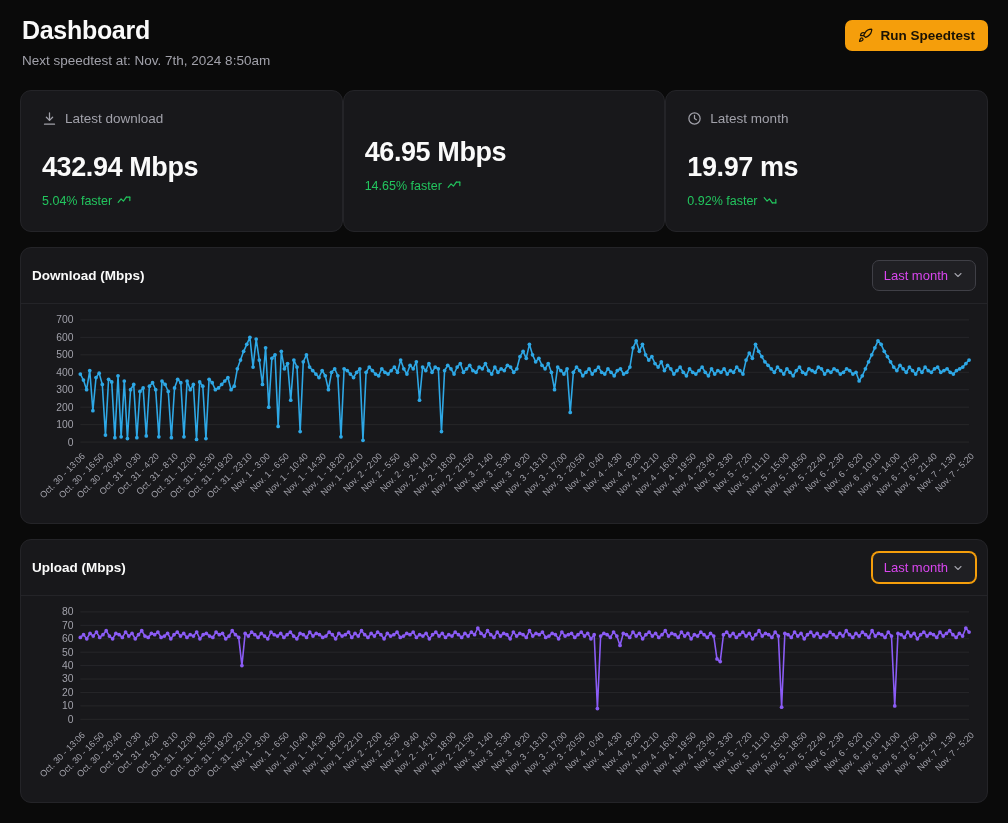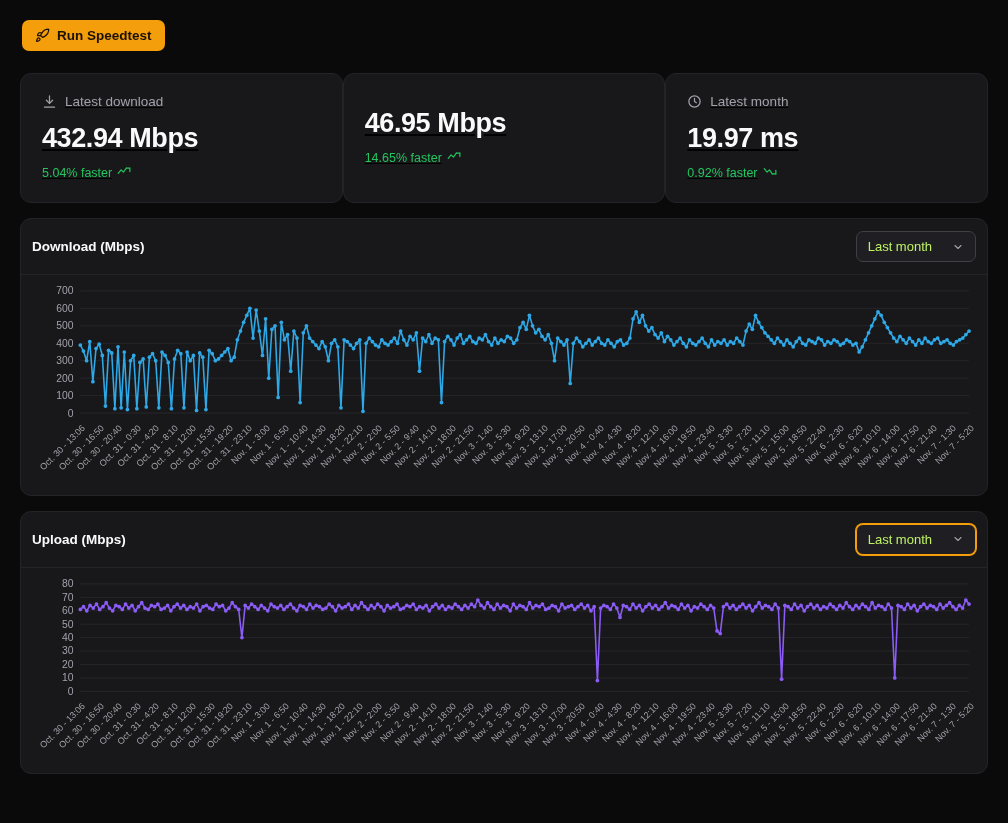--- a/index.html
+++ b/index.html
@@ -46,42 +46,41 @@
     cursor: pointer;
     margin-top: 6px;
     justify-content: flex-end;
   }
   .speedtest-btn svg { display: block; }
 
   
   .stats-row {
     display: flex;
     margin-top: 14px;
-    text-decoration: underline;
   }
   .stat-card {
     flex: 1;
     background: #18181b;
     border: 1px solid #242428;
     border-radius: 11px;
     padding: 20px 21px 21px 21px;
   }
   .stat-head {
     display: flex;
     align-items: center;
     gap: 8px;
     color: #a1a1aa;
     font-size: 13.5px;
   }
   .stat-head svg { display: block; flex: none; }
   .stat-value {
     font-size: 27px;
     font-weight: bold;
     color: #fafafa;
-    margin-top: 14px;
+    margin-top: 26px;
     letter-spacing: -0.4px;
   }
   .stat-delta {
     display: flex;
     align-items: center;
     gap: 5px;
     color: #22c55e;
     font-size: 12.5px;
     margin-top: 10px;
   }
@@ -102,26 +101,26 @@
     border-bottom: 1px solid #242428;
   }
   .chart-title {
     font-size: 13.5px;
     font-weight: bold;
     color: #fafafa;
   }
   .range-select {
     display: flex;
     align-items: center;
-    gap: 20px;
+    gap: 4px;
     background: #1f1f23;
     border: 1px solid #3f3f46;
     border-radius: 7px;
     padding: 7px 11px;
-    color: #bef264;
+    color: #d946ef;
     font-size: 13px;
     font-family: "Liberation Sans", sans-serif;
     cursor: pointer;
   }
   .range-select.focused {
     border-color: #f59e0b;
     box-shadow: 0 0 0 1px #f59e0b;
   }
   .range-select svg { display: block; }
 
@@ -139,20 +138,24 @@
   }
   .tick-text { font-size: 10.5px; fill: #a1a1aa; }
   .grid-line { stroke: #27272a; stroke-width: 1; }
 </style>
 </head>
 <body>
 
 <div class="page">
 
   <div class="header">
+    <div>
+      <div class="page-title">Dashboard</div>
+      <div class="page-subtitle">Next speedtest at: Nov. 7th, 2024 8:50am</div>
+    </div>
     <button class="speedtest-btn">
       <span>
         <svg width="15" height="15" viewBox="0 0 24 24" fill="none" stroke="#1a1205" stroke-width="2" stroke-linecap="round" stroke-linejoin="round">
           <path d="M4.5 16.5c-1.5 1.26-2 5-2 5s3.74-.5 5-2c.71-.84.7-2.13-.09-2.91a2.18 2.18 0 0 0-2.91-.09z"></path>
           <path d="M12 15l-3-3a22 22 0 0 1 2-3.95A12.88 12.88 0 0 1 22 2c0 2.72-.78 7.5-6 11a22.35 22.35 0 0 1-4 2z"></path>
           <path d="M9 12H4s.55-3.03 2-4c1.62-1.08 5 0 5 0"></path>
         </svg>
       </span>
       <span>Run Speedtest</span>
     </button>

